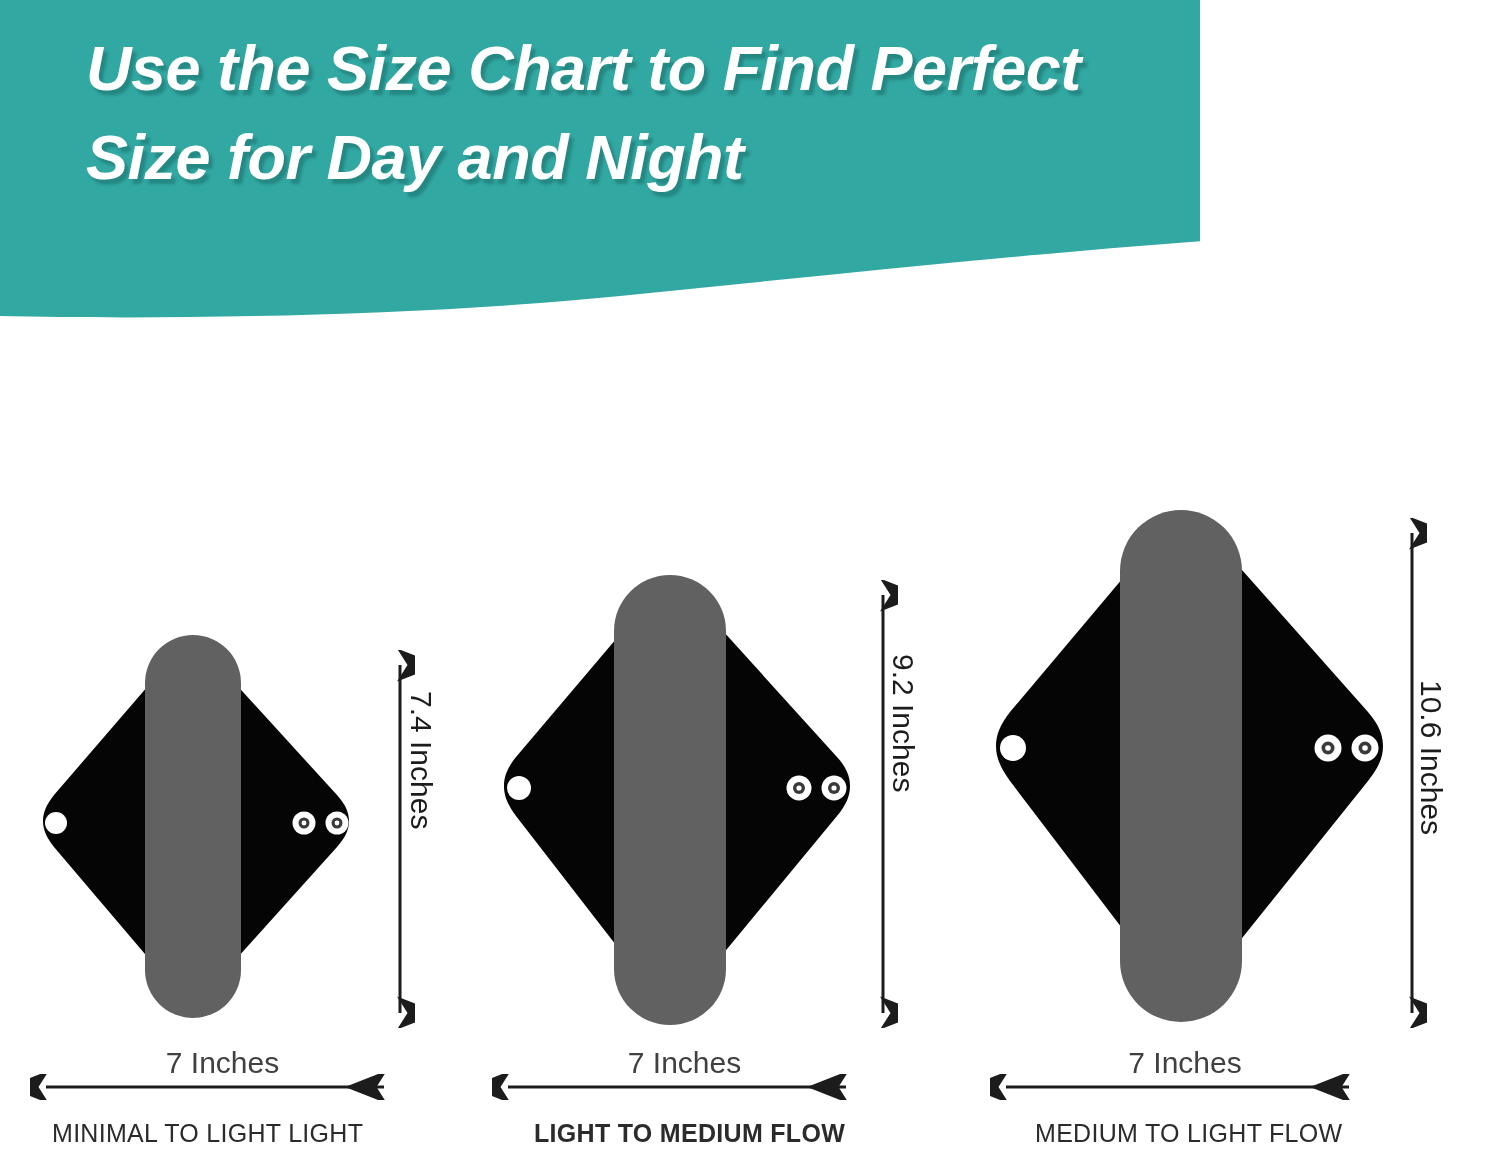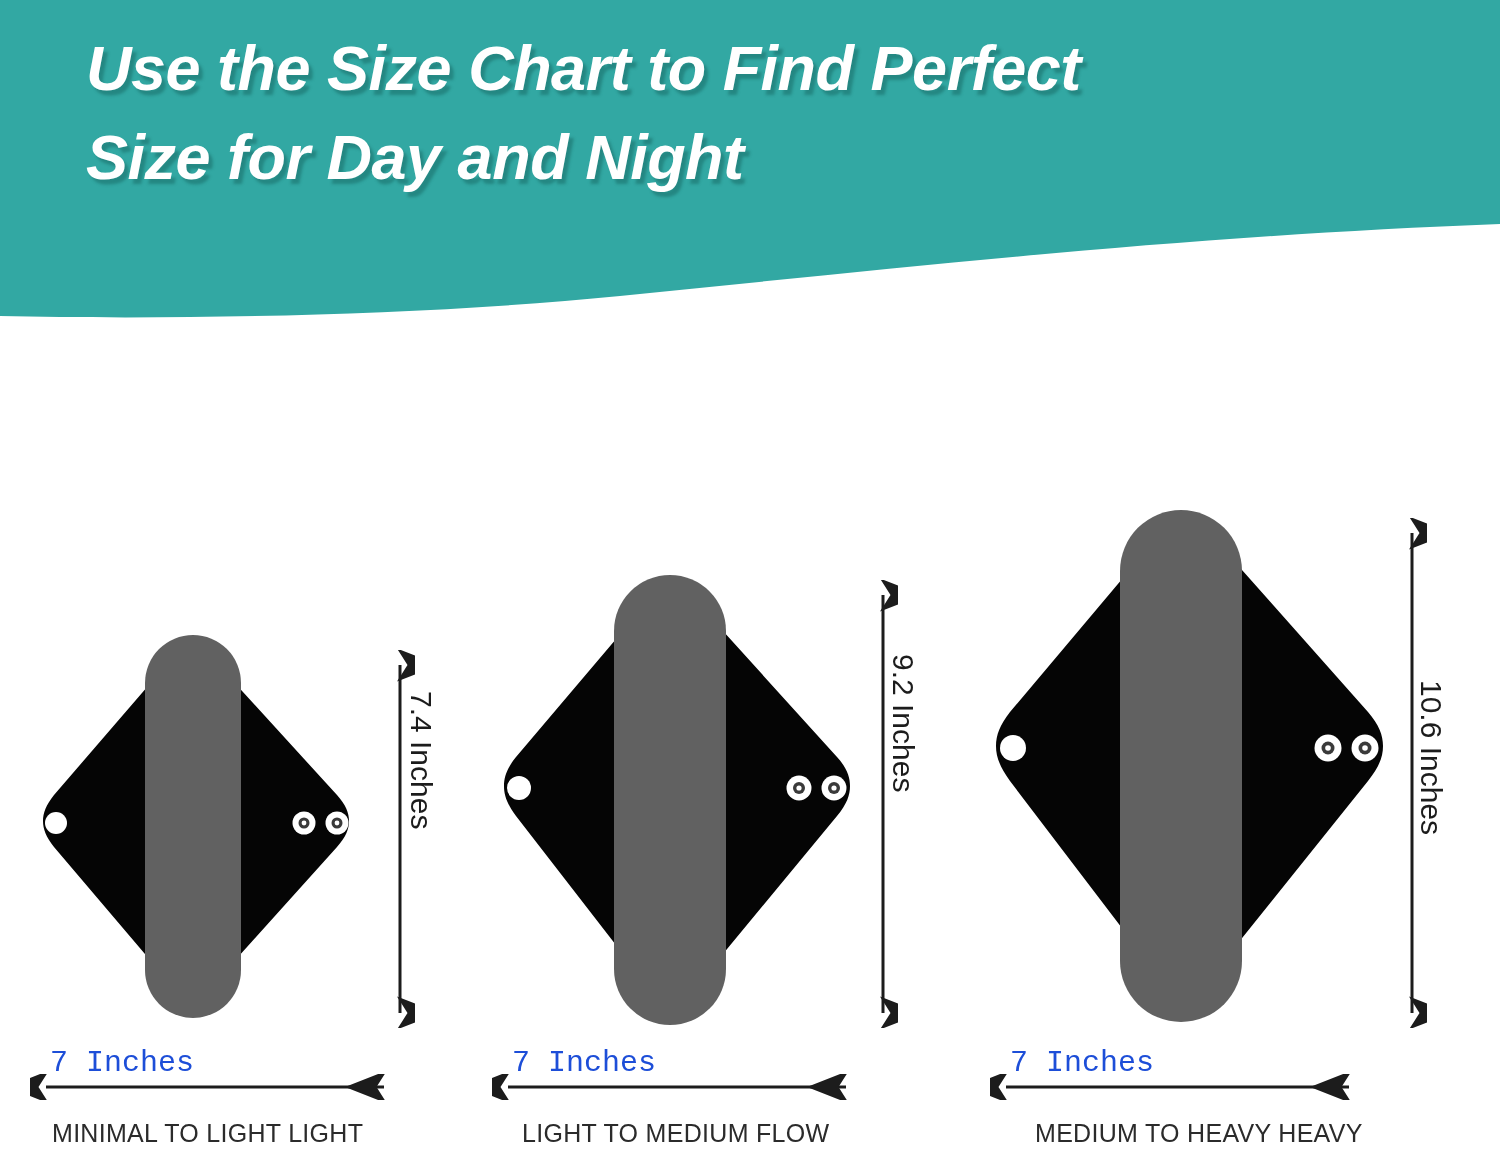--- a/index.html
+++ b/index.html
@@ -14,21 +14,21 @@
     overflow: hidden;
     font-family: "Liberation Sans", sans-serif;
     background: #ffffff;
   }
 
   
   #header-banner {
     position: absolute;
     left: 0;
     top: 0;
-    width: 1500px;
+    width: 1200px;
     height: 340px;
     overflow: hidden;
   }
   #header-banner svg.banner-shape {
     position: absolute;
     left: 0;
     top: 0;
     display: block;
   }
   #header-title {
@@ -74,25 +74,26 @@
     font-family: "Liberation Sans", sans-serif;
     font-size: 25px;
     font-weight: 400;
     color: #2b2b2b;
     letter-spacing: 0.3px;
     white-space: nowrap;
   }
 
   .width-label {
     position: absolute;
-    font-family: Liberation Mono, monospace;
+    font-family: Liberation Sans, sans-serif;
     font-size: 30px;
     font-weight: 400;
-    color: #1d4ed8;
+    color: #404040;
     white-space: nowrap;
+    text-align: center;
   }
 
   .height-label {
     position: absolute;
     font-family: "Liberation Sans", sans-serif;
     font-size: 30px;
     font-weight: 400;
     color: #1c1c1c;
     white-space: nowrap;
     transform-origin: left top;
@@ -228,21 +229,21 @@
         <marker id="ahl-2" markerWidth="14" markerHeight="12" refX="13" refY="6" orient="auto">
           <path d="M0,6 L14,0.5 L10.5,6 L14,11.5 Z" fill="#1c1c1c"></path>
         </marker>
         <marker id="ahr-2" markerWidth="14" markerHeight="12" refX="13" refY="6" orient="auto">
           <path d="M0,6 L14,0.5 L10.5,6 L14,11.5 Z" fill="#1c1c1c"></path>
         </marker>
       </defs>
       <line x1="16" y1="13" x2="354" y2="13" stroke="#1c1c1c" stroke-width="3" marker-start="url(#ahl-2)" marker-end="url(#ahr-2)"></line>
     </svg>
 
-    <div class="caption" style="left:32px;">LIGHT TO MEDIUM FLOW</div>
+    <div class="caption" style="left:44px;font-weight:bold;">LIGHT TO MEDIUM FLOW</div>
   </div>
 
   <div class="pad-group" style="left:985px; width:470px; height:640px;">
 
     <div class="pad-figure" style="left:0px; bottom:128px; width:410px; height:520px;">
       <svg width="410" height="520" viewBox="0 0 410 520">
         <path d="M200,10
                  C210,10 218,16 225,24
                  L383,202
                  C394,215 398,225 398,236
@@ -287,16 +288,16 @@
         <marker id="ahl-3" markerWidth="14" markerHeight="12" refX="13" refY="6" orient="auto">
           <path d="M0,6 L14,0.5 L10.5,6 L14,11.5 Z" fill="#1c1c1c"></path>
         </marker>
         <marker id="ahr-3" markerWidth="14" markerHeight="12" refX="13" refY="6" orient="auto">
           <path d="M0,6 L14,0.5 L10.5,6 L14,11.5 Z" fill="#1c1c1c"></path>
         </marker>
       </defs>
       <line x1="16" y1="13" x2="359" y2="13" stroke="#1c1c1c" stroke-width="3" marker-start="url(#ahl-3)" marker-end="url(#ahr-3)"></line>
     </svg>
 
-    <div class="caption" style="left:50px;">MEDIUM TO HEAVY HEAVY</div>
+    <div class="caption" style="left:50px;">MEDIUM TO LIGHT FLOW</div>
   </div>
 
 </div>
 
 </body></html>

